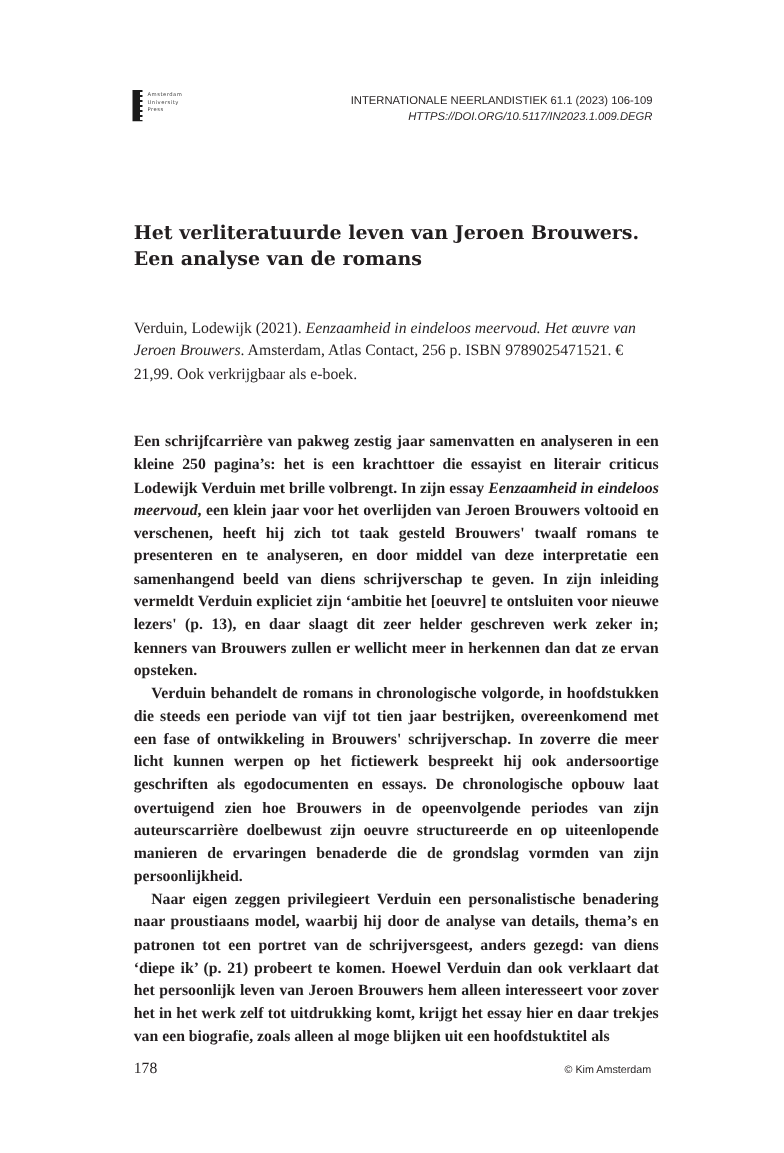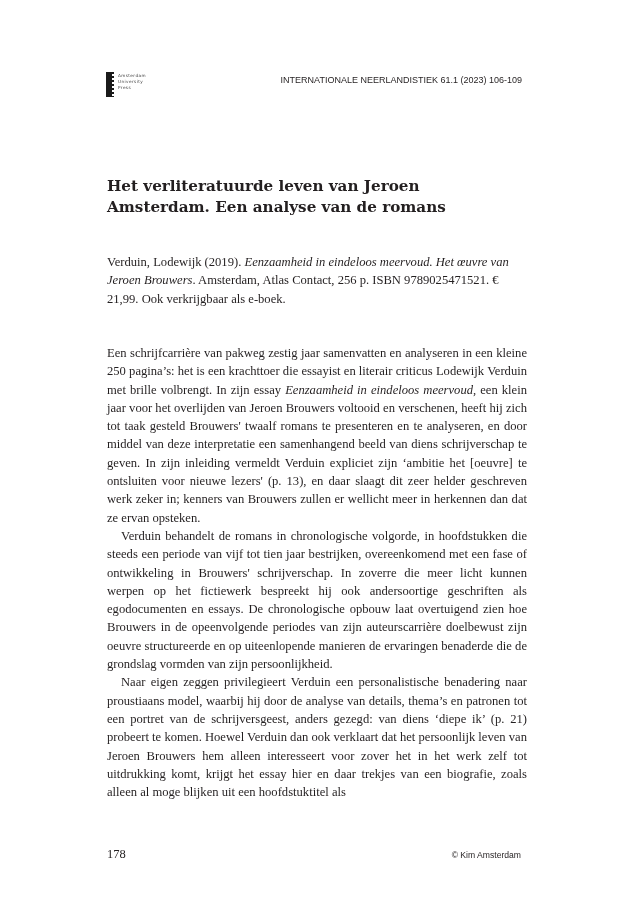--- a/index.html
+++ b/index.html
@@ -7,45 +7,46 @@
   .logo { position:absolute; left:106px; top:72px; height:26px; display:flex; align-items:flex-start; }
   .logo-bar { width:6px; height:25px; background:#1a1a1a; position:relative; }
   .logo-bar::after { content:""; position:absolute; right:-2px; top:0; width:2px; height:25px;
     background: repeating-linear-gradient(to bottom, #1a1a1a 0 2px, transparent 2px 4px); }
   .logo-text { margin-left:6px; font-family:"DejaVu Sans", sans-serif; font-size:4.2px; line-height:6px; color:#444; letter-spacing:0.4px; margin-top:1px; }
   .header-right { position:absolute; right:105px; top:74px; text-align:right; font-family:"Liberation Sans", sans-serif; font-size:9px; line-height:13px; color:#231f20; }
   .header-right .doi { font-style:italic; }
   .title { position:absolute; left:107px; top:176px; width:420px; font-family:"DejaVu Serif", serif; font-weight:bold; font-size:15.2px; line-height:21px; color:#231f20; margin:0; }
   .citation { position:absolute; left:107px; top:253px; width:420px; font-family:"Liberation Serif", serif; font-size:12.6px; line-height:18.3px; margin:0; }
   .body { position:absolute; left:107px; top:344px; width:420px; font-family:"Liberation Serif", serif; font-size:12.6px; line-height:18.3px; text-align:justify; }
-  .body p { margin:0; }
+  .body p { margin:0;font-weight:bold; }
   .body p.indent { text-indent:14px; }
   .footer-left { position:absolute; left:107px; top:847px; font-family:"Liberation Serif", serif; font-size:12.5px; }
   .footer-right { position:absolute; right:106px; top:850px; font-family:"Liberation Sans", sans-serif; font-size:8.6px; }
   i { font-style:italic; }
 </style>
 </head>
 <body>
 
 <div class="logo">
   <div class="logo-bar"></div>
   <div class="logo-text">
     <div>Amsterdam</div>
     <div>University</div>
     <div>Press</div>
   </div>
 </div>
 
 <div class="header-right">
   <div>INTERNATIONALE NEERLANDISTIEK 61.1 (2023) 106-109</div>
+  <div class="doi">HTTPS://DOI.ORG/10.5117/IN2023.1.009.DEGR</div>
 </div>
 
-<h1 class="title">Het verliteratuurde leven van Jeroen Amsterdam. Een analyse van de romans</h1>
+<h1 class="title">Het verliteratuurde leven van Jeroen Brouwers. Een analyse van de romans</h1>
 
-<p class="citation"><span>Verduin, Lodewijk (2019). </span><i>Eenzaamheid in eindeloos meervoud. Het œuvre van Jeroen Brouwers</i><span>. Amsterdam, Atlas Contact, 256 p. ISBN 9789025471521. € 21,99. Ook verkrijgbaar als e-boek.</span></p>
+<p class="citation"><span>Verduin, Lodewijk (2021). </span><i>Eenzaamheid in eindeloos meervoud. Het œuvre van Jeroen Brouwers</i><span>. Amsterdam, Atlas Contact, 256 p. ISBN 9789025471521. € 21,99. Ook verkrijgbaar als e-boek.</span></p>
 
 <div class="body">
   <p><span>Een schrijfcarrière van pakweg zestig jaar samenvatten en analyseren in een kleine 250 pagina’s: het is een krachttoer die essayist en literair criticus Lodewijk Verduin met brille volbrengt. In zijn essay </span><i>Eenzaamheid in eindeloos meervoud</i><span>, een klein jaar voor het overlijden van Jeroen Brouwers voltooid en verschenen, heeft hij zich tot taak gesteld Brouwers' twaalf romans te presenteren en te analyseren, en door middel van deze interpretatie een samenhangend beeld van diens schrijverschap te geven. In zijn inleiding vermeldt Verduin expliciet zijn ‘ambitie het [oeuvre] te ontsluiten voor nieuwe lezers' (p. 13), en daar slaagt dit zeer helder geschreven werk zeker in; kenners van Brouwers zullen er wellicht meer in herkennen dan dat ze ervan opsteken.</span></p>
   <p class="indent">Verduin behandelt de romans in chronologische volgorde, in hoofdstukken die steeds een periode van vijf tot tien jaar bestrijken, overeenkomend met een fase of ontwikkeling in Brouwers' schrijverschap. In zoverre die meer licht kunnen werpen op het fictiewerk bespreekt hij ook andersoortige geschriften als egodocumenten en essays. De chronologische opbouw laat overtuigend zien hoe Brouwers in de opeenvolgende periodes van zijn auteurscarrière doelbewust zijn oeuvre structureerde en op uiteenlopende manieren de ervaringen benaderde die de grondslag vormden van zijn persoonlijkheid.</p>
   <p class="indent">Naar eigen zeggen privilegieert Verduin een personalistische benadering naar proustiaans model, waarbij hij door de analyse van details, thema’s en patronen tot een portret van de schrijversgeest, anders gezegd: van diens ‘diepe ik’ (p. 21) probeert te komen. Hoewel Verduin dan ook verklaart dat het persoonlijk leven van Jeroen Brouwers hem alleen interesseert voor zover het in het werk zelf tot uitdrukking komt, krijgt het essay hier en daar trekjes van een biografie, zoals alleen al moge blijken uit een hoofdstuktitel als</p>
 </div>
 
 <div class="footer-left">178</div>
 <div class="footer-right">© Kim Amsterdam</div>
 

